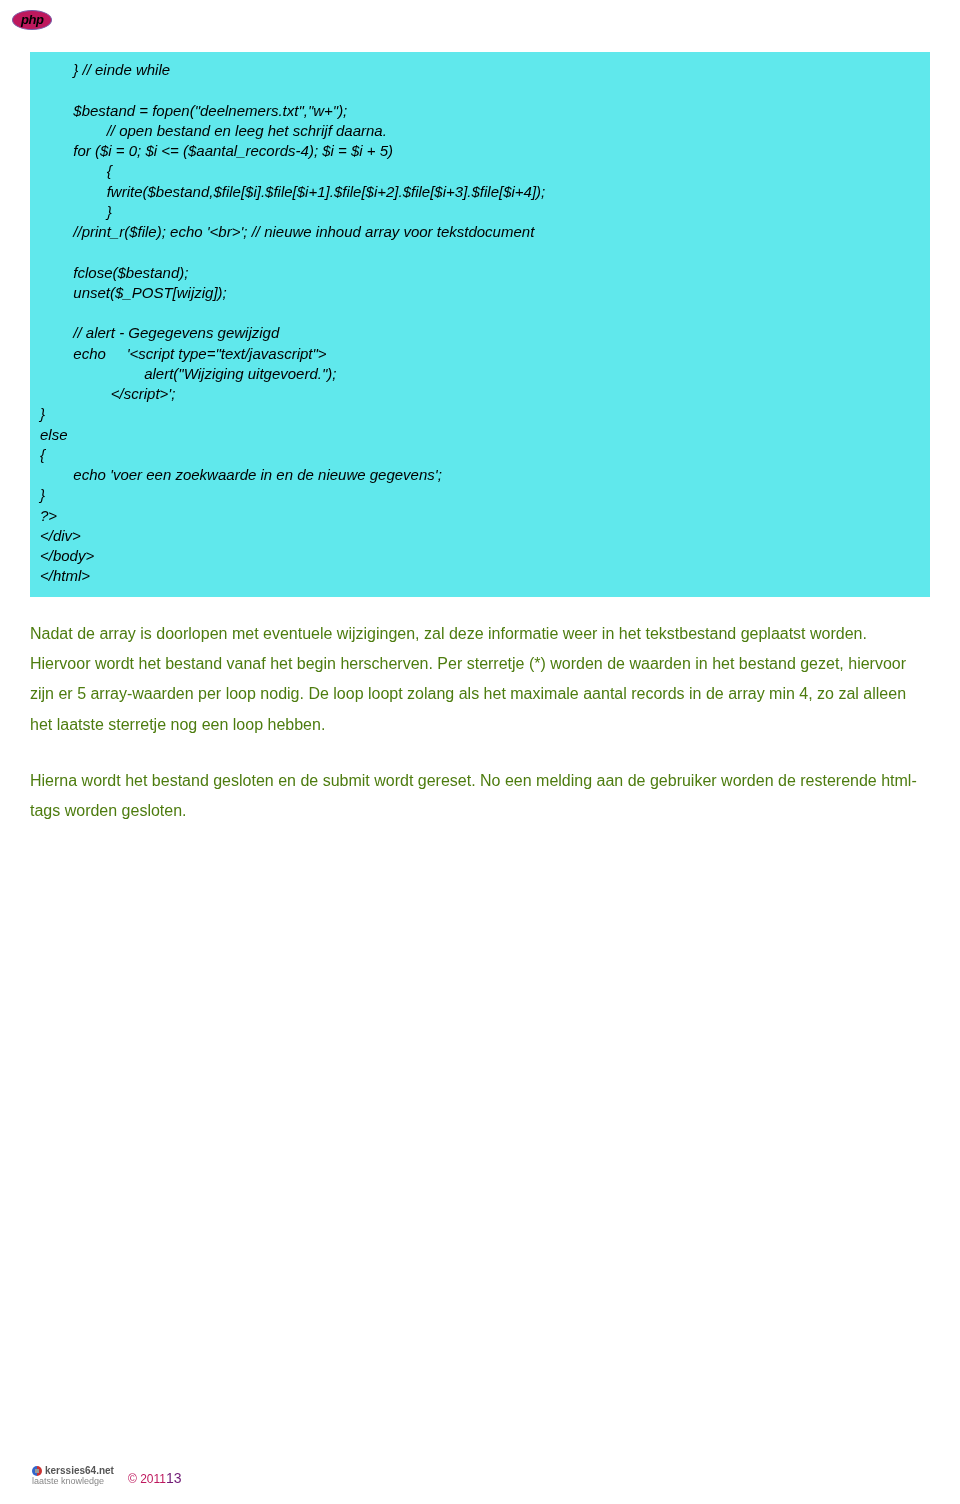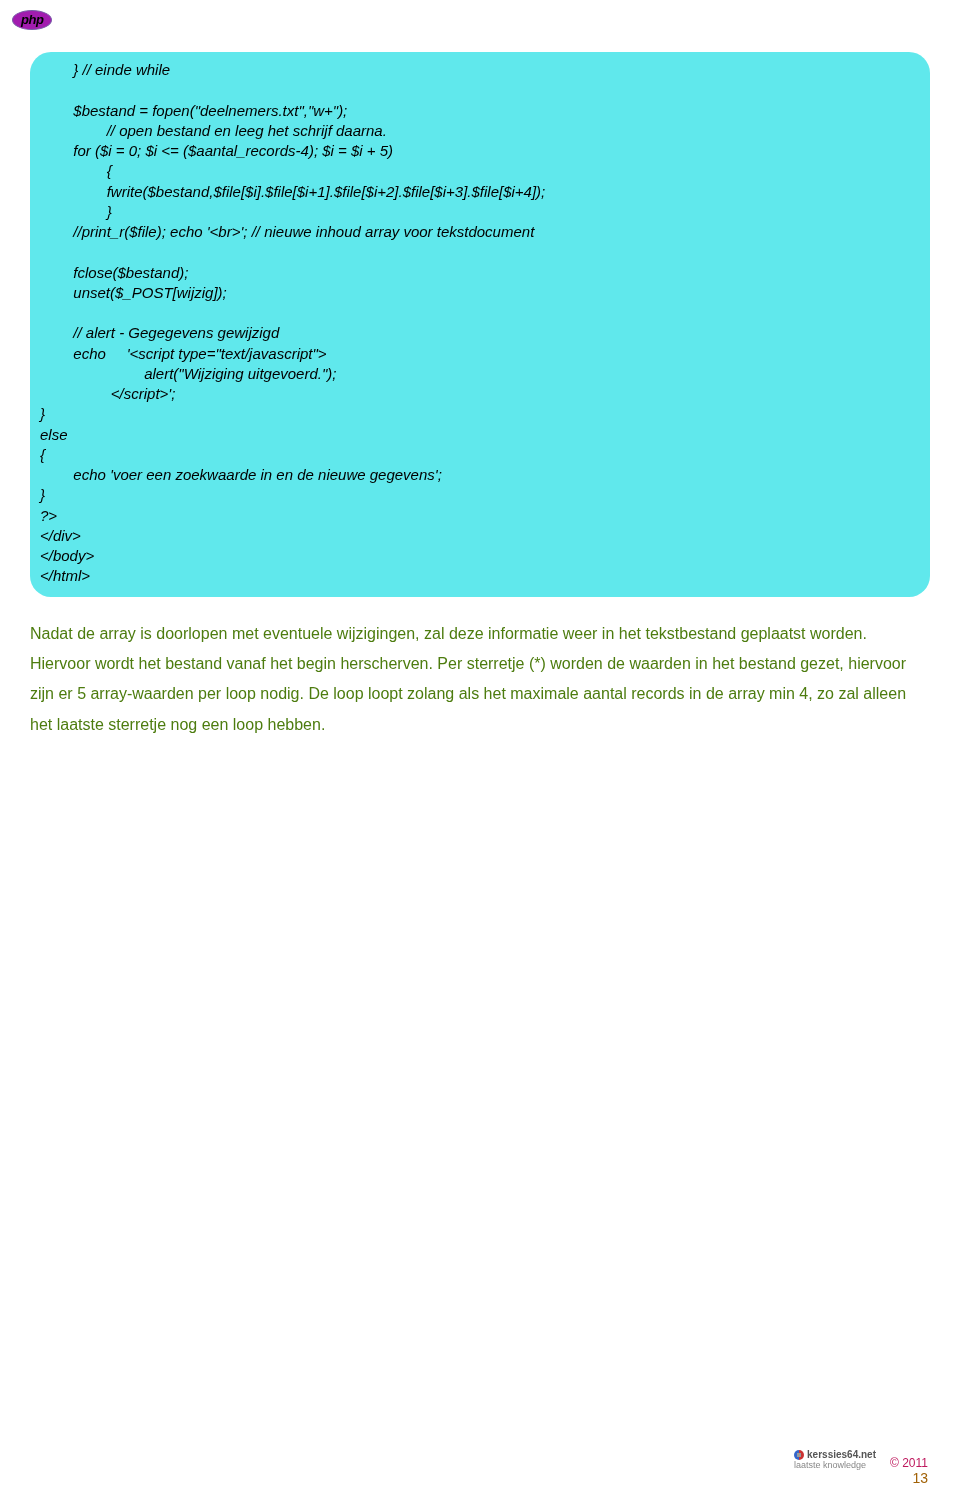--- a/index.html
+++ b/index.html
@@ -10,21 +10,21 @@
     font-family: Verdana, Arial, sans-serif;
     position: relative;
   }
   .header {
     display: flex;
     align-items: center;
     padding: 10px 0 0 12px;
     gap: 14px;
   }
   .php-badge {
-    background: #a21caf;
+    background: #be185d;
     border: 1px solid #7a5ea8;
     border-radius: 50%;
     padding: 1px 8px 2px 8px;
     font-size: 13px;
     font-weight: bold;
     font-style: italic;
     color: #000;
     letter-spacing: -0.5px;
   }
   .header-title {
@@ -35,40 +35,38 @@
   .code-block {
     background: #60e8ec;
     margin: 22px 30px 0 30px;
     padding: 8px 10px 10px 10px;
     font-family: Arial, sans-serif;
     font-style: italic;
     font-size: 15px;
     line-height: 1.35;
     color: #000;
     white-space: pre;
-    border-radius: 21px;
   }
   .body-text {
     margin: 22px 30px 0 30px;
     font-family: Verdana, sans-serif;
     font-size: 16px;
     line-height: 1.9;
     color: #4d7c0f;
   }
   .body-text p { margin-bottom: 26px; }
   .footer {
     position: absolute;
     bottom: 18px;
     left: 0;
     right: 0;
     display: flex;
     align-items: flex-end;
     justify-content: flex-start;
-    padding: 0 32px 0 32px;
-    flex-direction: column;
+    padding: 0 40px 0 32px;
   }
   .footer-left {
     display: flex;
     align-items: flex-end;
     gap: 14px;
   }
   .footer-logo {
     display: flex;
     flex-direction: column;
     font-size: 9px;
@@ -82,21 +80,21 @@
     align-items: center;
     gap: 3px;
   }
   .footer-logo .brand .gear {
     display:inline-block;
     width:10px;height:10px;
     border-radius:50%;
     background: radial-gradient(circle,#999 30%, transparent 32%), conic-gradient(#c33 0 50%, #36c 50% 100%);
   }
   .footer-year { font-size: 12px; color: #be185d; }
-  .footer-page { font-size: 14px; color: #a16207; }
+  .footer-page { font-size: 14px; color: #701a75; }
 </style>
 </head>
 <body>
 
 <div class="header">
   <span class="php-badge">php</span>
 </div>
 
 <div class="code-block">        } // einde while
 
@@ -120,20 +118,21 @@
 {
         echo 'voer een zoekwaarde in en de nieuwe gegevens';
 }
 ?&gt;
 &lt;/div&gt;
 &lt;/body&gt;
 &lt;/html&gt;</div>
 
 <div class="body-text">
   <p>Nadat de array is doorlopen met eventuele wijzigingen, zal deze informatie weer in het tekstbestand geplaatst worden. Hiervoor wordt het bestand vanaf het begin herscherven. Per sterretje (*) worden de waarden in het bestand gezet, hiervoor zijn er 5 array-waarden per loop nodig. De loop loopt zolang als het maximale aantal records in de array min 4, zo zal alleen het laatste sterretje nog een loop hebben.</p>
+  <p>Hierna wordt het bestand gesloten en de submit wordt gereset. No een melding aan de gebruiker worden de resterende html-tags worden gesloten.</p>
 </div>
 
 <div class="footer">
   <div class="footer-left">
     <div class="footer-logo">
       <span class="brand">
         <span class="gear"></span>
         <span>kerssies64.net</span>
       </span>
       <span>laatste knowledge</span>

